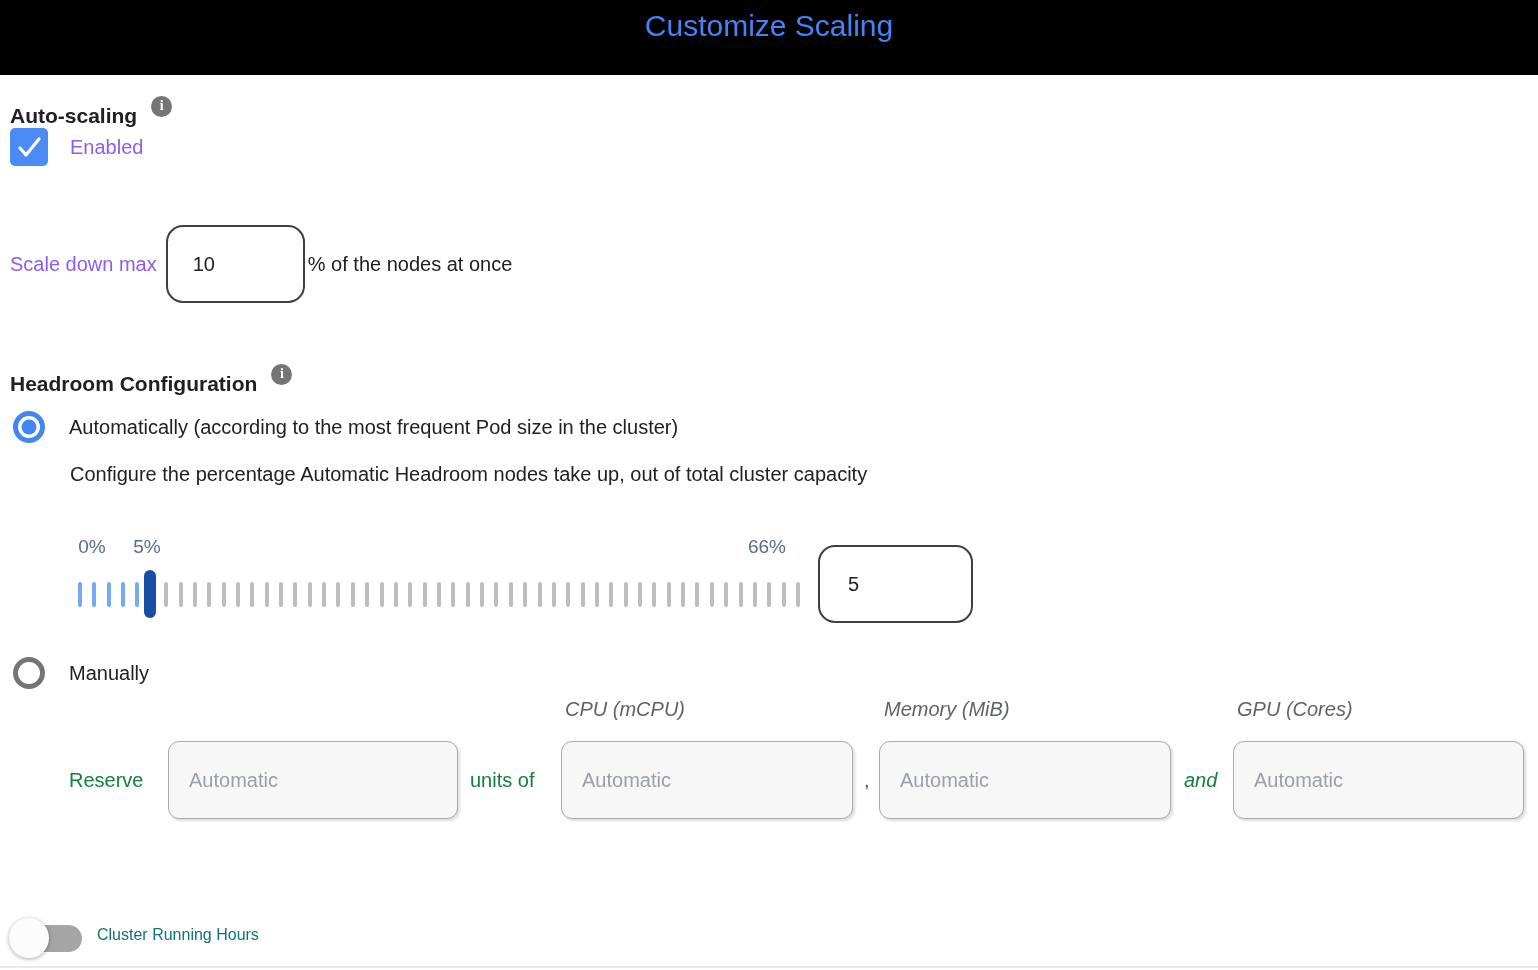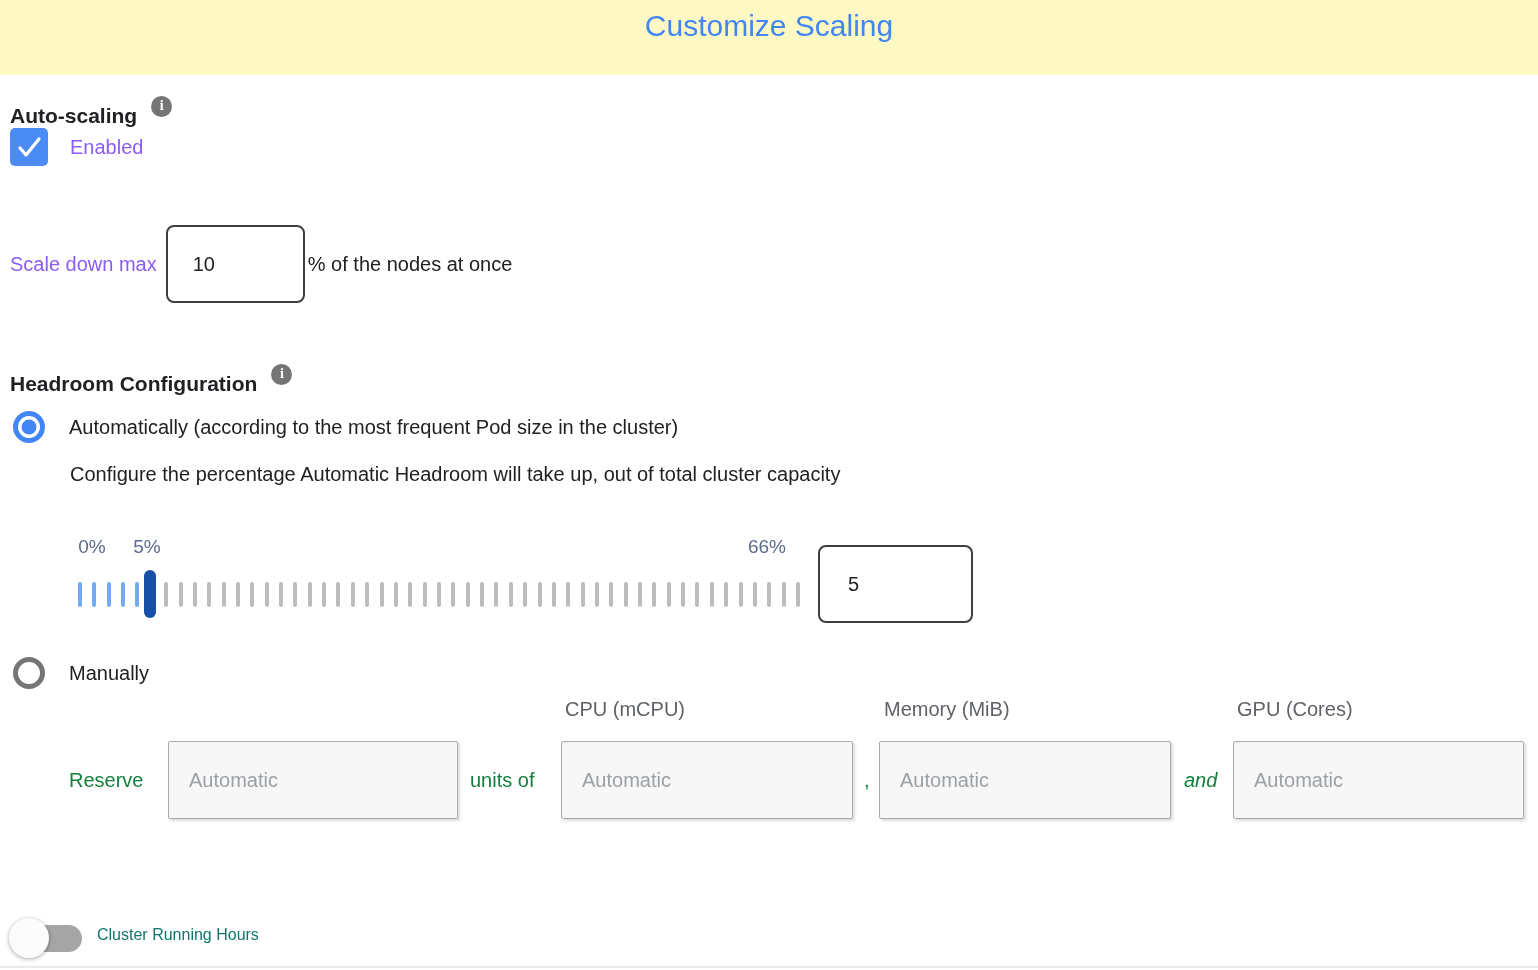--- a/index.html
+++ b/index.html
@@ -1,38 +1,38 @@
 <!DOCTYPE html>
 <html><head>
 <meta charset="utf-8">
 <style>
   * { margin:0; padding:0; box-sizing:border-box; }
   html,body { background:#fff; }
   body { font-family:"Liberation Sans","DejaVu Sans",sans-serif; color:#202124; }
   .page { position:relative; width:1538px; height:970px; background:#fff; overflow:hidden; }
 
   
-  .header { position:absolute; left:0; top:0; width:100%; height:75px; background:#fef9c3; }
+  .header { position:absolute; left:0; top:0; width:100%; height:75px; background:#000000; }
   .header .title { text-align:center; padding-top:9px; font-size:30px; color:#4285F4; font-weight:400; }
 
   
   .section-label { position:absolute; display:flex; align-items:center; gap:14px; }
   .section-label .txt { font-size:21px; font-weight:bold; color:#202124;margin-top:20px; }
   .info-icon { width:21px; height:21px; border-radius:50%; background:#757575; color:#fff;
                display:flex; align-items:center; justify-content:center;
                font-size:14px; font-weight:bold; font-family:"Liberation Serif",serif; }
 
   
   .checkbox-row { position:absolute; left:10px; top:128px; display:flex; align-items:center; gap:22px; }
   .checkbox { width:38px; height:38px; border-radius:5px; background:#4A8BF5; display:flex; align-items:center; justify-content:center; }
   .plain-label { font-size:20px; color:#8b5cf6; }
 
   
   .scaledown-row { position:absolute; left:10px; top:225px; height:78px; display:flex; align-items:center; }
-  .num-input { height:78px; border:2px solid #3C4043; border-radius:8px; background:#fff;
+  .num-input { height:78px; border:2px solid #3C4043; border-radius:17px; background:#fff;
                font-size:20px; color:#202124; padding-left:25px; outline:none;
                font-family:"Liberation Sans","DejaVu Sans",sans-serif; }
   .scaledown-row .num-input { width:139px; margin-left:9px; }
   .scaledown-row .suffix { font-size:20px; margin-left:3px; }
 
   
   .radio-row { position:absolute; display:flex; align-items:center; gap:24px; }
   .radio { width:32px; height:32px; border-radius:50%; flex:0 0 auto; position:relative; }
   .radio.selected { border:5px solid #4285F4; }
   .radio.selected .dot { position:absolute; left:50%; top:50%; transform:translate(-50%,-50%);
@@ -47,24 +47,24 @@
   .slider-label { position:absolute; transform:translateX(-50%); white-space:nowrap; }
   .slider-wrap { position:absolute; left:78px; top:570px; width:722px; height:48px; }
   .slider-track { position:absolute; left:0; top:12px; width:100%; height:25px;
                   display:flex; justify-content:space-between; align-items:stretch; }
   .tick { width:4px; height:25px; border-radius:2px; background:#BDBDBD; }
   .tick.active { background:#74A9F4; }
   .slider-handle { position:absolute; top:0; width:12px; height:48px; border-radius:6px; background:#174EA6; z-index:2; }
   .headroom-input { position:absolute; left:818px; top:545px; width:155px; padding-left:28px; }
 
   
-  .col-header { position:absolute; top:698px; font-size:20px; color:#5F6368; }
+  .col-header { position:absolute; top:698px; font-size:20px; color:#5F6368;font-style:italic; }
   .reserve-row { position:absolute; left:0; top:741px; width:100%; height:78px; }
   .reserve-row .inline-txt { position:absolute; top:0; height:78px; line-height:78px; font-size:20px; color:#15803d; }
-  .auto-input { position:absolute; top:0; height:78px; background:#F7F7F8; border:1px solid #ABABAB; border-radius:2px;
+  .auto-input { position:absolute; top:0; height:78px; background:#F7F7F8; border:1px solid #ABABAB; border-radius:11px;
                 box-shadow:2px 2px 3px rgba(0,0,0,0.14); font-size:20px; color:#9AA0A6; padding-left:20px; outline:none;
                 font-family:"Liberation Sans","DejaVu Sans",sans-serif; }
   .auto-input::placeholder { color:#9AA0A6; opacity:1; }
 
   
   .toggle { position:absolute; left:9px; top:918px; width:73px; height:40px; }
   .toggle .track { position:absolute; left:6px; top:7px; width:67px; height:27px; border-radius:14px; background:#A5A5A5; }
   .toggle .knob { position:absolute; left:0; top:0; width:40px; height:40px; border-radius:50%; background:#FCFCFC;
                   box-shadow:0 1px 4px rgba(0,0,0,0.35); }
   .toggle-label { position:absolute; left:97px; top:926px; font-size:16px; color:#0f766e; }
@@ -105,21 +105,21 @@
     <span class="info-icon">i</span>
   </div>
 
   <div class="radio-row" style="left:13px; top:411px;">
     <div class="radio selected">
         <div class="dot"></div>
       </div>
     <span class="radio-label">Automatically (according to the most frequent Pod size in the cluster)</span>
   </div>
 
-  <div class="description">Configure the percentage Automatic Headroom will take up, out of total cluster capacity</div>
+  <div class="description">Configure the percentage Automatic Headroom nodes take up, out of total cluster capacity</div>
 
   <div class="slider-labels">
     <span class="slider-label" style="left:92px;">0%</span>
     <span class="slider-label" style="left:147px;">5%</span>
     <span class="slider-label" style="left:767px;">66%</span>
   </div>
 
   <div class="slider-wrap">
     <div class="slider-track">
         <div class="tick active"></div>

